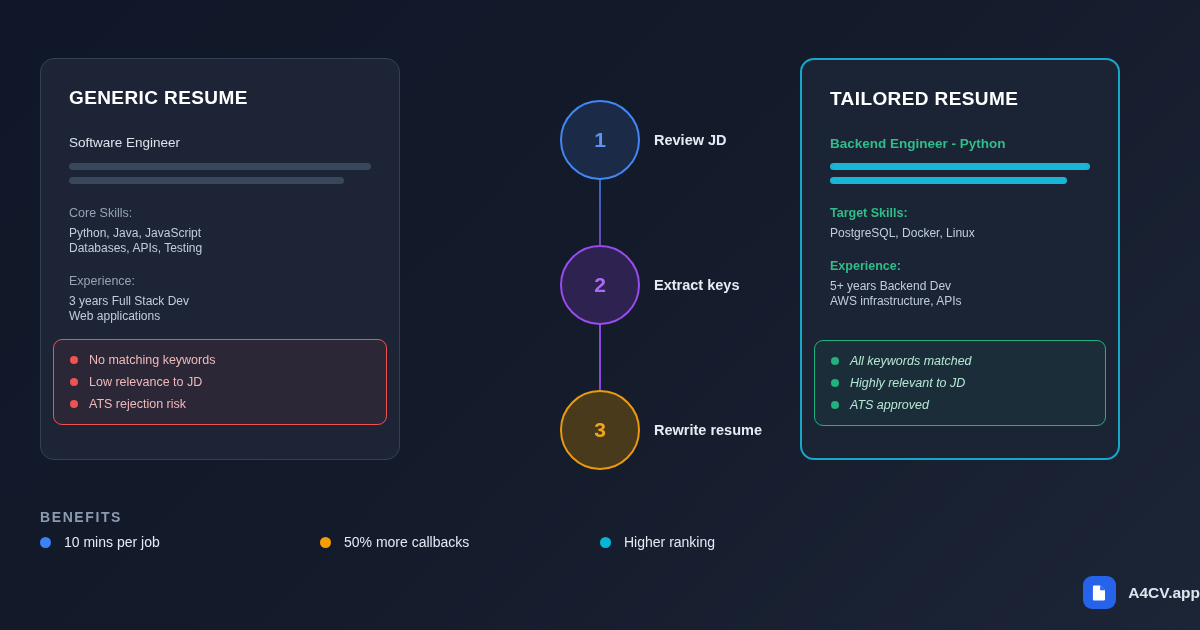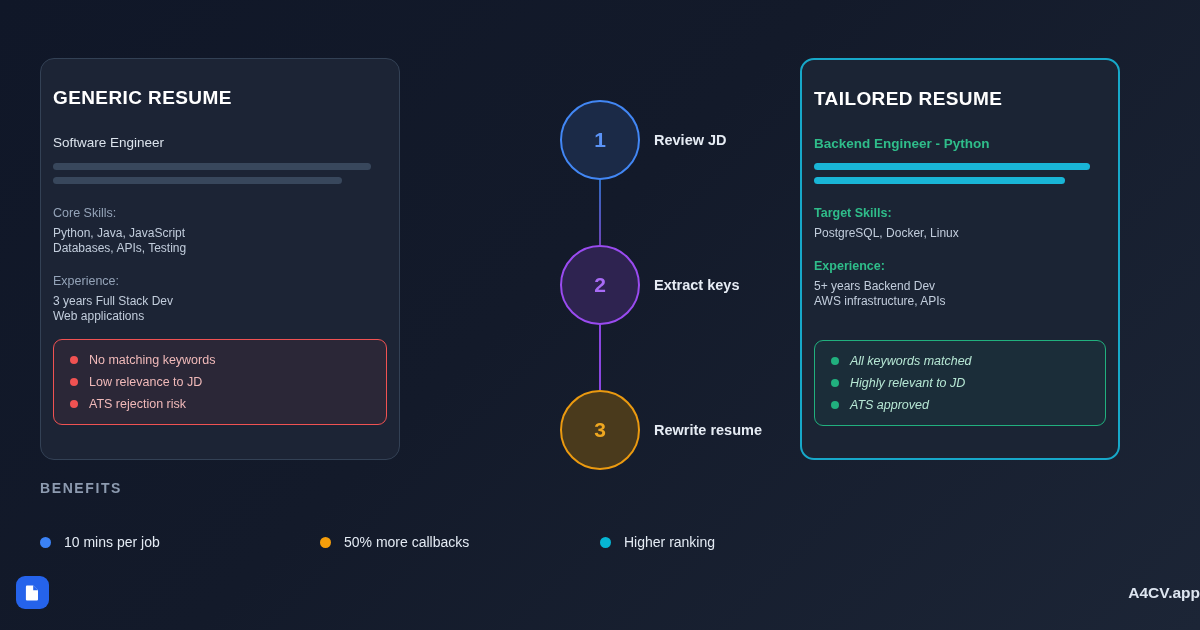--- a/index.html
+++ b/index.html
@@ -20,21 +20,21 @@
 
   .stage {
     position: absolute;
     inset: 0;
   }
 
   
   .card {
     position: absolute;
     border-radius: 14px;
-    padding: 28px 28px 0 12px;
+    padding: 28px 28px 0 28px;
   }
 
   .card-generic {
     left: 40px;
     top: 58px;
     width: 360px;
     height: 402px;
     background: #1c2435;
     border: 1px solid #334155;
   }
@@ -180,21 +180,21 @@
     left: 39px;
     width: 2px;
   }
   .conn-1 { top: 80px; height: 65px; background: linear-gradient(#2f6bbf, #6d45b9); }
   .conn-2 { top: 225px; height: 65px; background: linear-gradient(#8a46e0, #8a46e0); }
 
   
   .benefits-title {
     position: absolute;
     left: 40px;
-    top: 480px;
+    top: 509px;
     font-size: 14px;
     font-weight: bold;
     letter-spacing: 1.6px;
     color: #8d9bb0;
   }
   .benefits-row {
     position: absolute;
     left: 40px;
     top: 534px;
     width: 1120px;
@@ -220,21 +220,21 @@
   }
 
   
   .footer {
     position: absolute;
     left: 16px;
     right: 0;
     top: 576px;
     display: flex;
     align-items: center;
-    justify-content: space-between;
+    justify-content: flex-end;
     gap: 12px;
   }
   .logo-box {
     width: 33px;
     height: 33px;
     border-radius: 9px;
     background: #2563eb;
     display: flex;
     align-items: center;
     justify-content: center;

